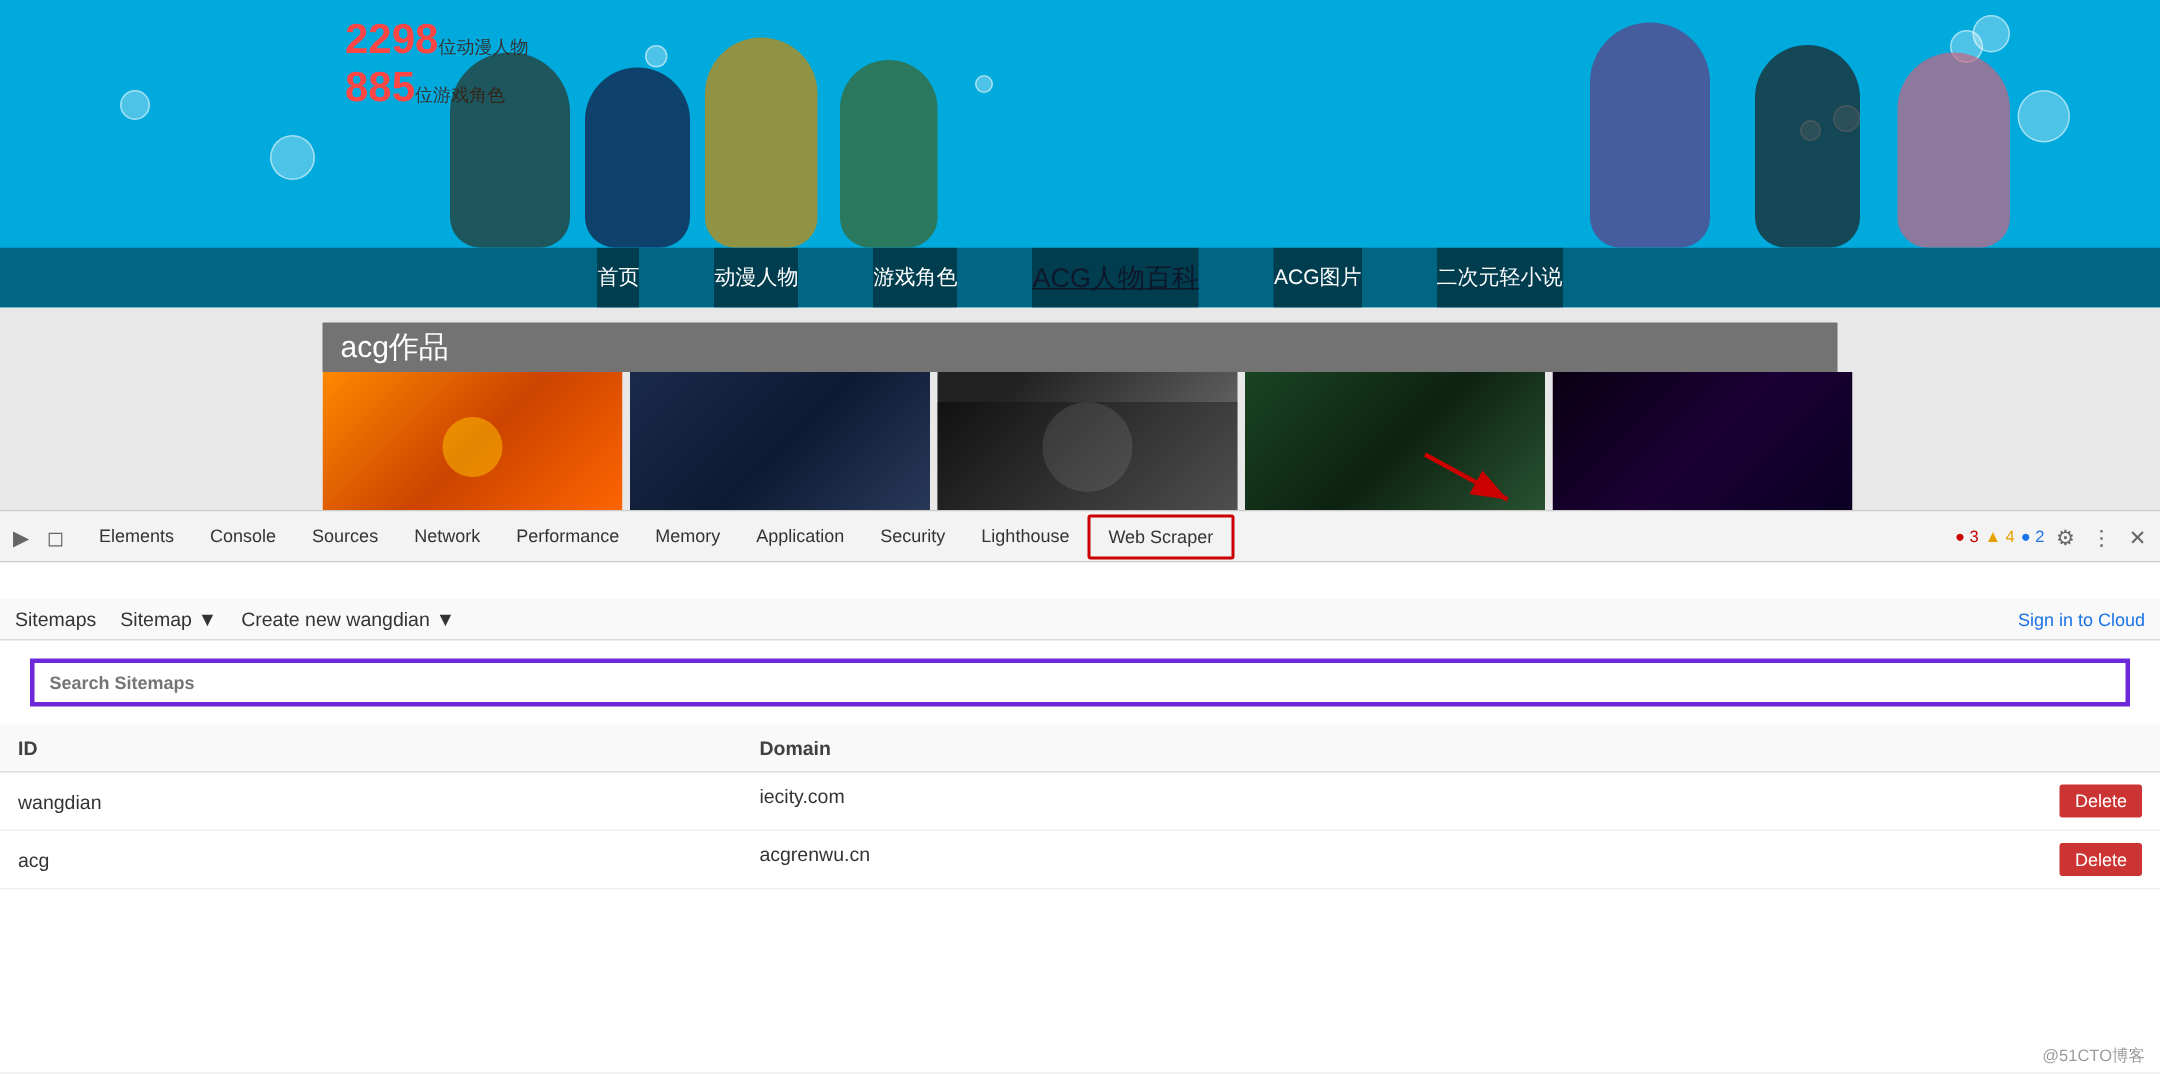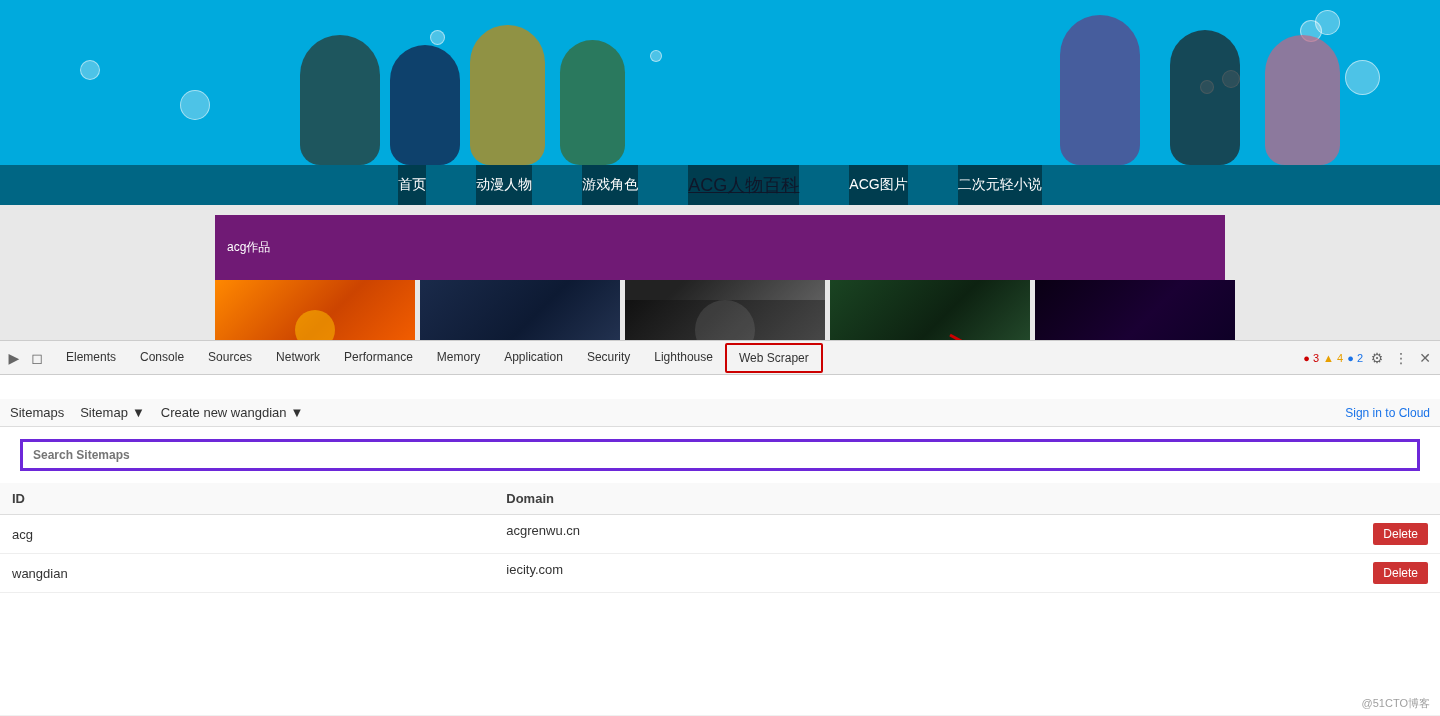--- a/index.html
+++ b/index.html
@@ -41,24 +41,24 @@
       justify-content: center;
       gap: 50px;
     }
 
     
     .website-content {
       background: #e8e8e8;
       padding: 10px 215px;
     }
     .section-title-bar {
-      background: #701a75;
+      background: #737373;
       color: white;
-      padding: 24px 12px;
-      font-size: 12px;
+      padding: 3px 12px;
+      font-size: 20px;
       margin-bottom: 0;
     }
     .image-grid {
       display: flex;
       gap: 5px;
       background: #e8e8e8;
     }
     .image-cell {
       width: 200px;
       height: 100px;
@@ -250,20 +250,28 @@
     <div class="bubble" style="width:30px;height:30px;left:180px;top:90px;"></div>
     <div class="bubble" style="width:20px;height:20px;left:80px;top:60px;"></div>
     <div class="bubble" style="width:15px;height:15px;left:430px;top:30px;"></div>
     <div class="bubble" style="width:25px;height:25px;right:100px;top:10px;"></div>
     <div class="bubble" style="width:18px;height:18px;right:200px;top:70px;"></div>
     <div class="bubble" style="width:12px;height:12px;left:650px;top:50px;"></div>
     <div class="bubble" style="width:35px;height:35px;right:60px;top:60px;"></div>
     <div class="bubble" style="width:22px;height:22px;left:1300px;top:20px;"></div>
     <div class="bubble" style="width:14px;height:14px;left:1200px;top:80px;"></div>
 
+    <div class="stats-box">
+      <div>
+        <span class="stat-line-1">2298</span><span class="stat-label-1">位动漫人物</span>
+      </div>
+      <div>
+        <span class="stat-line-2">885</span><span class="stat-label-2">位游戏角色</span>
+      </div>
+    </div>
 
     <div style="position:absolute;right:0;top:0;left:0;bottom:0;display:flex;justify-content:center;align-items:flex-end;">
 
       <div style="width:80px;height:130px;background:rgba(50,30,10,0.6);border-radius:40px 40px 20px 20px;position:absolute;left:300px;bottom:0;"></div>
       <div style="width:70px;height:120px;background:rgba(20,20,60,0.7);border-radius:35px 35px 20px 20px;position:absolute;left:390px;bottom:0;"></div>
       <div style="width:75px;height:140px;background:rgba(180,140,30,0.8);border-radius:38px 38px 20px 20px;position:absolute;left:470px;bottom:0;"></div>
       <div style="width:65px;height:125px;background:rgba(60,100,40,0.7);border-radius:33px 33px 20px 20px;position:absolute;left:560px;bottom:0;"></div>
       <div style="width:80px;height:150px;background:rgba(100,60,130,0.7);border-radius:40px 40px 20px 20px;position:absolute;right:300px;bottom:0;"></div>
       <div style="width:70px;height:135px;background:rgba(30,30,30,0.7);border-radius:35px 35px 20px 20px;position:absolute;right:200px;bottom:0;"></div>
       <div style="width:75px;height:130px;background:rgba(200,100,130,0.7);border-radius:38px 38px 20px 20px;position:absolute;right:100px;bottom:0;"></div>
@@ -370,30 +378,30 @@
     <table class="ws-table">
       <thead>
         <tr>
           <th>ID</th>
           <th>Domain</th>
         </tr>
       </thead>
       <tbody id="sitemaps-tbody">
 
       <tr>
-      <td>acg</td>
+      <td>wangdian</td>
       <td>
-        acgrenwu.cn
+        iecity.com
         <button class="delete-btn">Delete</button>
       </td>
     </tr>
           <tr>
-      <td>wangdian</td>
+      <td>acg</td>
       <td>
-        iecity.com
+        acgrenwu.cn
         <button class="delete-btn">Delete</button>
       </td>
     </tr>
         </tbody>
     </table>
   </div>
 </div>
 
 <div class="watermark">@51CTO博客</div>
 

